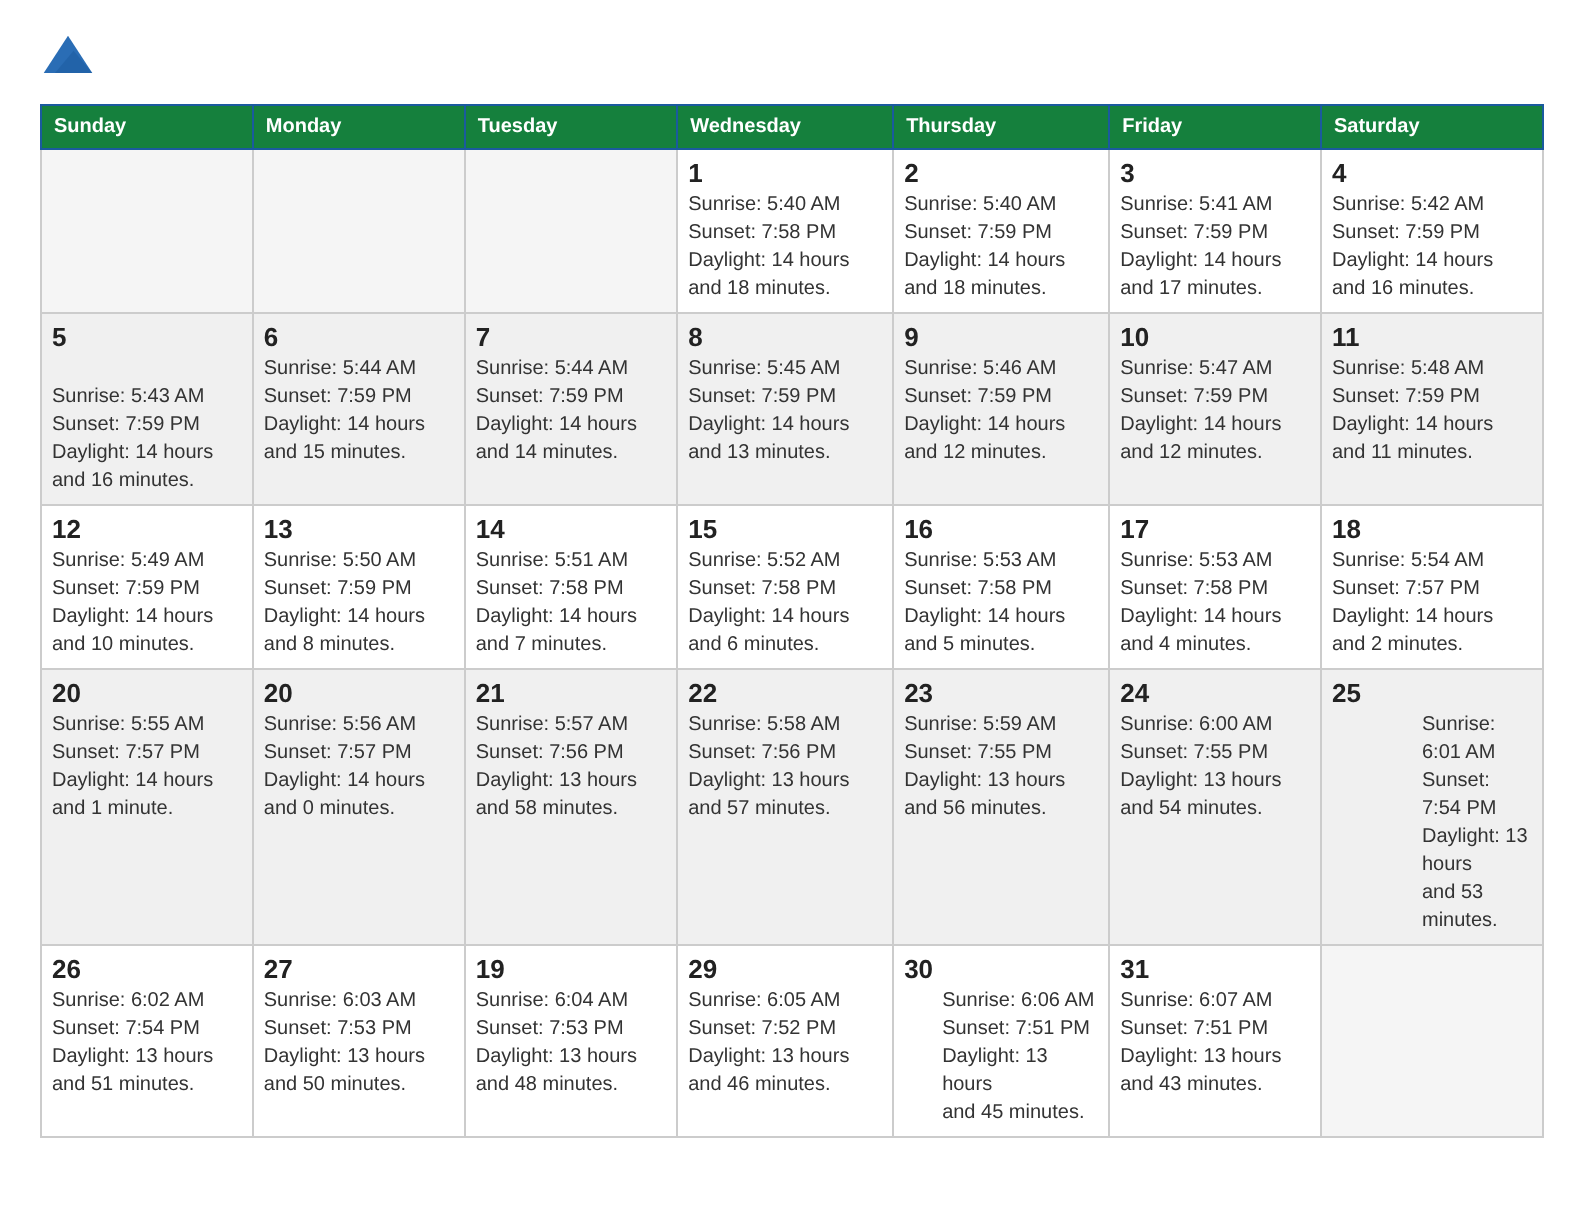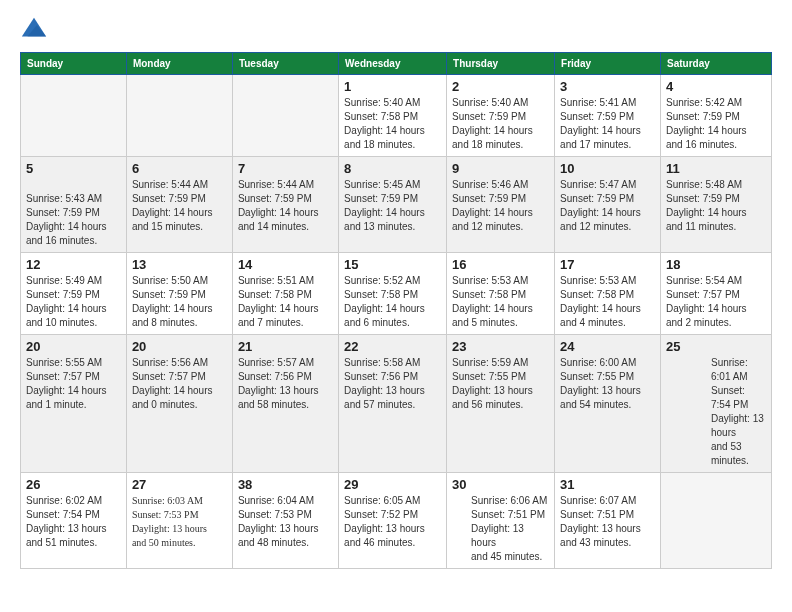--- a/index.html
+++ b/index.html
@@ -316,27 +316,27 @@
         <tr>
           <td>
             <span class="cell-day">26</span>
             <div class="cell-info" style="white-space: pre-line;">Sunrise: 6:02 AM
 Sunset: 7:54 PM
 Daylight: 13 hours
 and 51 minutes.</div>
           </td>
           <td>
             <span class="cell-day">27</span>
-            <div class="cell-info" style="white-space: pre-line; font-family: Liberation Serif, serif;">Sunrise: 6:03 AM
+            <div class="cell-info" style="white-space: pre-line;">Sunrise: 6:03 AM
 Sunset: 7:53 PM
 Daylight: 13 hours
 and 50 minutes.</div>
           </td>
           <td>
-            <span class="cell-day">38</span>
+            <span class="cell-day">19</span>
             <div class="cell-info" style="white-space: pre-line;">Sunrise: 6:04 AM
 Sunset: 7:53 PM
 Daylight: 13 hours
 and 48 minutes.</div>
           </td>
           <td>
             <span class="cell-day">29</span>
             <div class="cell-info" style="white-space: pre-line;">Sunrise: 6:05 AM
 Sunset: 7:52 PM
 Daylight: 13 hours

